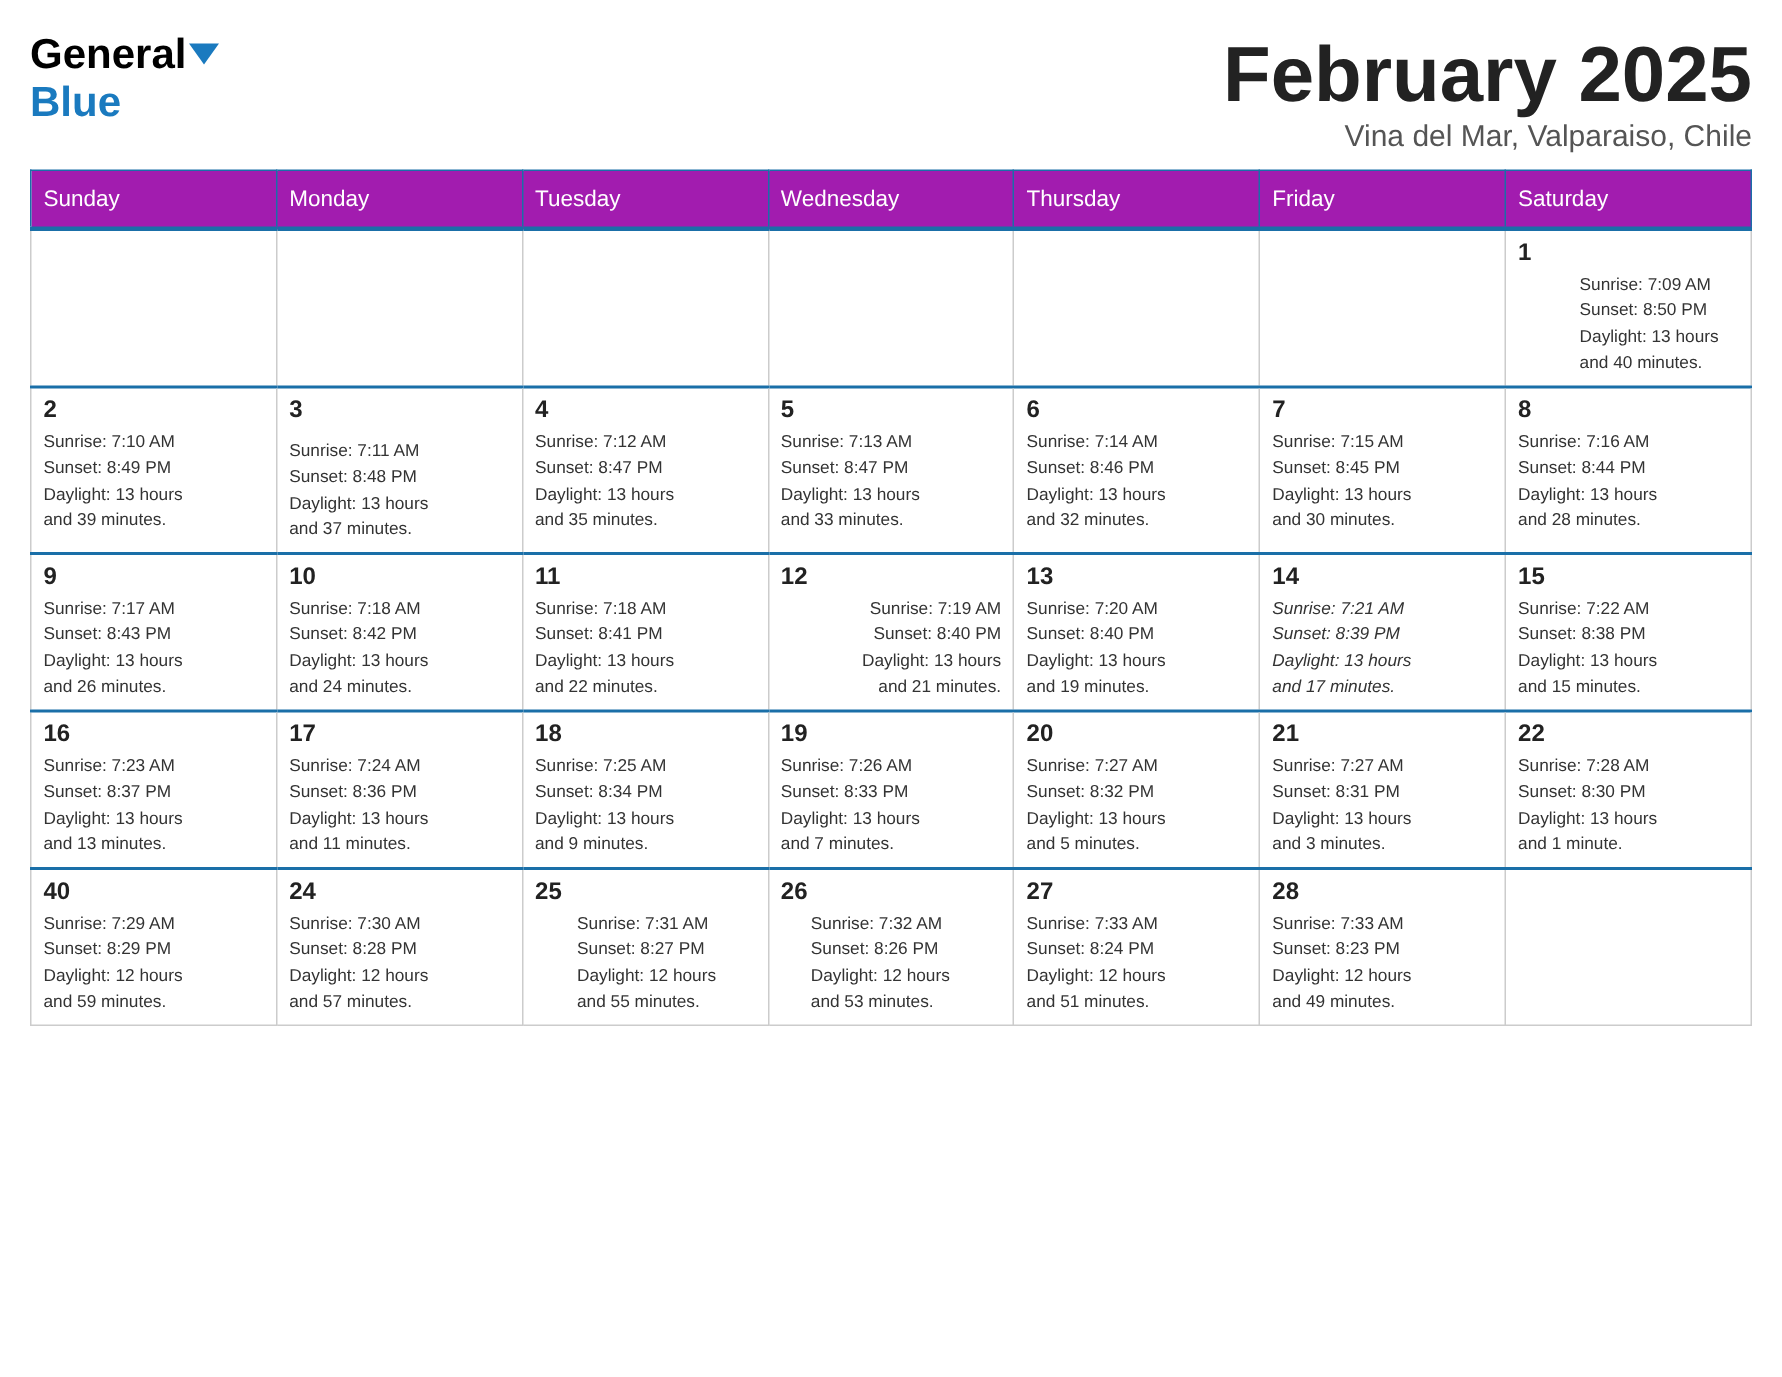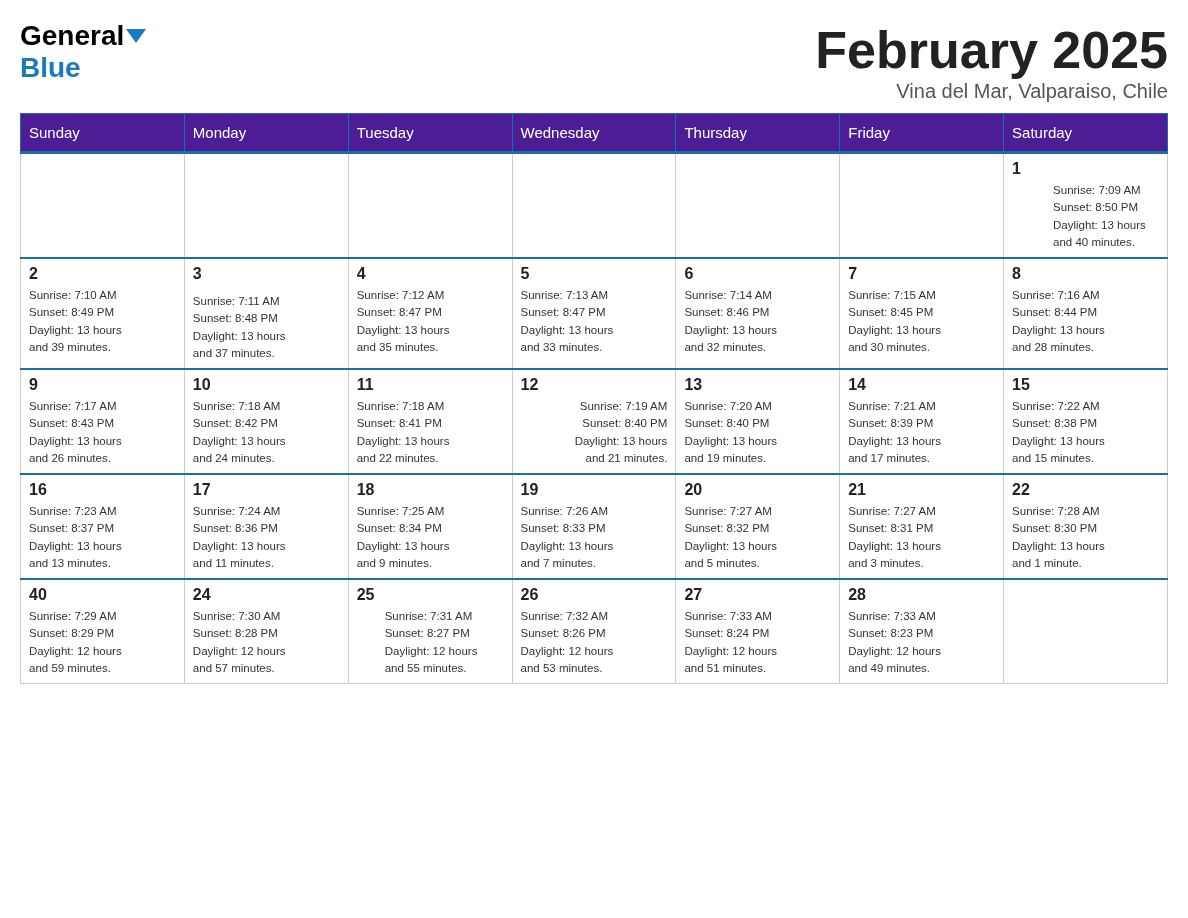--- a/index.html
+++ b/index.html
@@ -55,21 +55,21 @@
     .location {
       font-size: 20px;
       color: #555;
     }
     .calendar {
       width: 100%;
       border-collapse: collapse;
       margin-top: 10px;
     }
     .calendar th {
-      background-color: #4c1d95;
+      background-color: #a21caf;
       color: #fff;
       padding: 10px 8px;
       text-align: left;
       font-size: 15px;
       font-weight: normal;
       border: 1px solid #1a6fa8;
     }
     .calendar td {
       vertical-align: top;
       padding: 6px 8px;
@@ -224,21 +224,21 @@
         </td>
         <td>
           <span class="day-number">13</span>
           <div class="day-info" style="white-space: pre-line;">Sunrise: 7:20 AM
 Sunset: 8:40 PM
 Daylight: 13 hours
 and 19 minutes.</div>
         </td>
         <td>
           <span class="day-number">14</span>
-          <div class="day-info" style="white-space: pre-line;">Sunrise: 7:21 AM
+          <div class="day-info" style="white-space: pre-line; font-style: italic;">Sunrise: 7:21 AM
 Sunset: 8:39 PM
 Daylight: 13 hours
 and 17 minutes.</div>
         </td>
         <td>
           <span class="day-number">15</span>
           <div class="day-info" style="white-space: pre-line;">Sunrise: 7:22 AM
 Sunset: 8:38 PM
 Daylight: 13 hours
 and 15 minutes.</div>
@@ -312,21 +312,21 @@
         </td>
         <td>
           <span class="day-number">25</span>
           <div class="day-info" style="white-space: pre-line; margin-left: 28px;">Sunrise: 7:31 AM
 Sunset: 8:27 PM
 Daylight: 12 hours
 and 55 minutes.</div>
         </td>
         <td>
           <span class="day-number">26</span>
-          <div class="day-info" style="white-space: pre-line;">Sunrise: 7:32 AM
+          <div class="day-info" style="white-space: pre-line; margin-left: 20px;">Sunrise: 7:32 AM
 Sunset: 8:26 PM
 Daylight: 12 hours
 and 53 minutes.</div>
         </td>
         <td>
           <span class="day-number">27</span>
           <div class="day-info" style="white-space: pre-line;">Sunrise: 7:33 AM
 Sunset: 8:24 PM
 Daylight: 12 hours
 and 51 minutes.</div>

